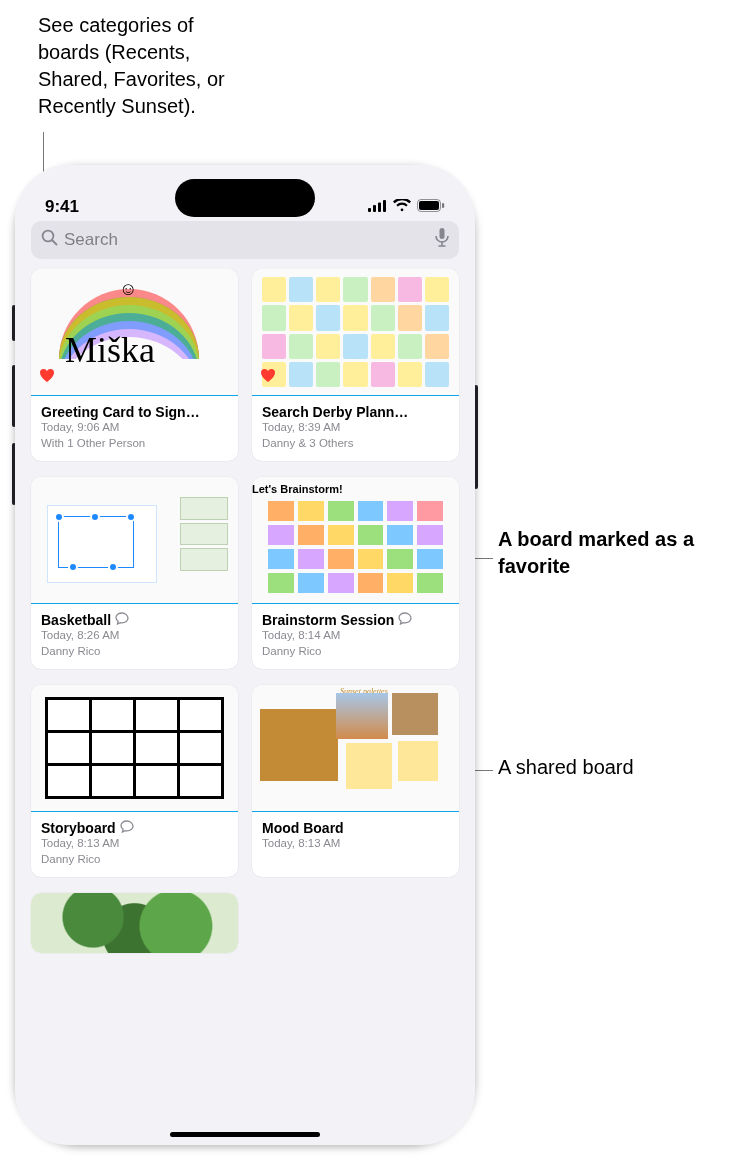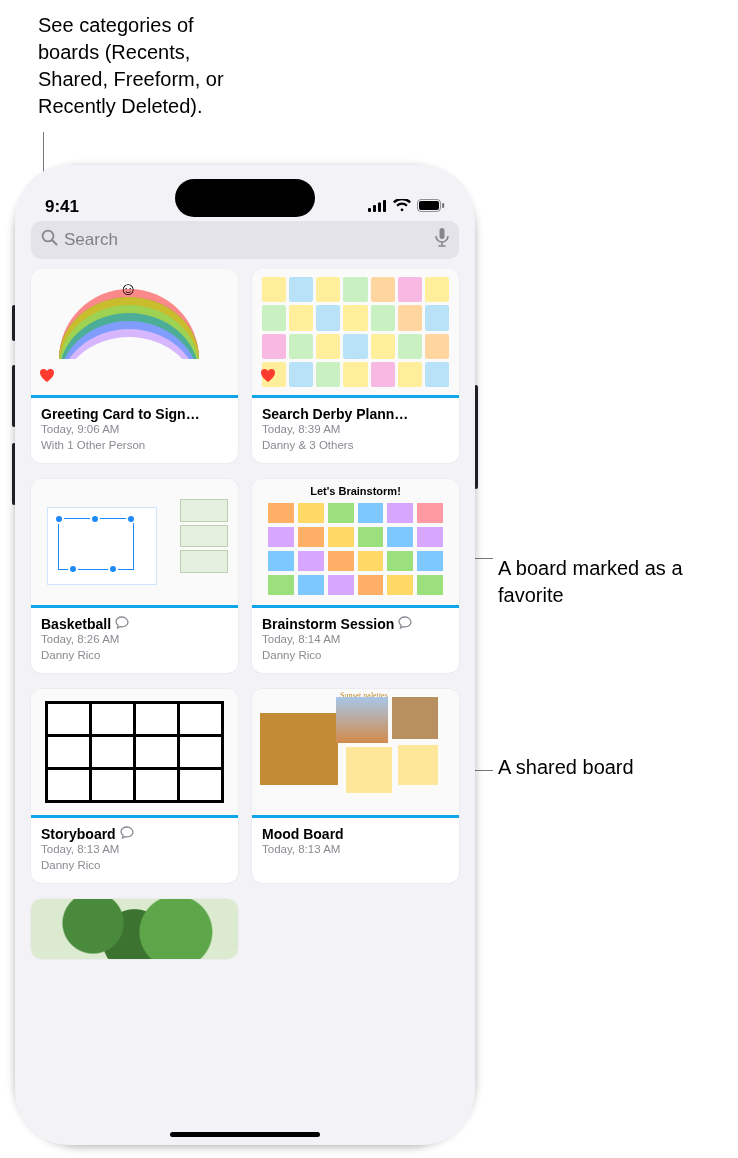--- a/index.html
+++ b/index.html
@@ -14,21 +14,21 @@
 
   
   .callout {
     position: absolute;
     font-size: 20px;
     line-height: 1.35;
     color: #000;
     max-width: 220px;
   }
   .callout.top { top: 12px; left: 38px; }
-  .callout.right1 { top: 555px; left: 498px; }
+  .callout.right1 { top: 526px; left: 498px; font-weight: bold; }
   .callout.right2 { top: 754px; left: 498px; }
 
   
   .leader {
     position: absolute;
     background: #777;
   }
   .leader.vert-top { top: 132px; left: 43px; width: 1px; height: 116px; }
   .leader.h1 { top: 558px; left: 453px; width: 40px; height: 1px; }
   .leader.h2 { top: 770px; left: 453px; width: 40px; height: 1px; }
@@ -143,21 +143,21 @@
     box-shadow: 0 0 0 .5px rgba(0,0,0,.06);
   }
   .thumb {
     height: 126px;
     background: #fafafa;
     position: relative;
     overflow: hidden;
   }
   .meta {
     padding: 8px 10px 10px;
-    border-top: 3px solid #0ea5e9;
+    border-top: 1px solid #0ea5e9;
   }
   .cardtitle {
     font-size: 14px;
     font-weight: 600;
     white-space: nowrap;
     overflow: hidden;
     text-overflow: ellipsis;
     display: flex;
     align-items:center;
     gap:4px;
@@ -199,21 +199,21 @@
     position:absolute; bottom:24px; left:34px;
     font-family: "Brush Script MT", cursive;
     font-size: 36px;
   }
 
   .postits { position:absolute; top:8px; left:10px; right:10px; bottom:8px;
     display:grid; grid-template-columns: repeat(7, 1fr); gap:3px;}
   .postits div { background:#ffe066; border-radius:2px;}
 
   .brainstorm-title { position:absolute; top:6px; left:0; right:0;
-    text-align:center; font-size:11px; font-weight:700;}
+    text-align:left; font-size:11px; font-weight:700;}
   .brain-grid {
     position:absolute; top:24px; left:16px; right:16px; bottom:10px;
     display:grid; grid-template-columns: repeat(6,1fr); gap:4px;
   }
   .bg-y{background:#ffd866;} .bg-g{background:#9be07c;} .bg-b{background:#7cc8ff;}
   .bg-p{background:#d7a6ff;} .bg-r{background:#ff9aa2;} .bg-o{background:#ffb066;}
 
   .basket {position:absolute; top:28px; left:16px; width:110px; height:78px;
     background:#fff; border:1px solid #cfe5ff;}
   .basket::before{content:""; position:absolute; top:10px; left:10px; width:74px; height:50px;
@@ -223,21 +223,21 @@
   .d4{top:56px;left:20px;} .d5{top:56px;left:60px;}
   .basket-side{position:absolute; top:20px; right:10px; width:48px; height:74px;
     display:flex; flex-direction:column; gap:3px;}
   .basket-side div{flex:1; background:#e6f0e0; border:1px solid #bcd2b3;}
 
   .story{position:absolute; top:12px; left:14px; right:14px; bottom:12px;
     display:grid; grid-template-columns:repeat(4,1fr); grid-template-rows:repeat(3,1fr);
     gap:3px; background:#000; padding:3px;}
   .story div{background:#fff;}
 
-  .mood{position:absolute; inset:0;}
+  .mood{position:absolute; inset:0;font-style:italic;}
   .mood .ph{position:absolute; background:#c48b36;}
   .mood .ph1{top:24px;left:8px;width:78px;height:72px;}
   .mood .ph2{top:8px;left:84px;width:52px;height:46px;background:linear-gradient(#a7c6e8,#d28b4b);}
   .mood .ph3{top:8px;left:140px;width:46px;height:42px;background:#b89060;}
   .mood .note{position:absolute; background:#ffe79a;}
   .mood .n1{top:58px; left:94px; width:46px; height:46px;}
   .mood .n2{top:56px; left:146px; width:40px; height:40px;}
   .mood .tag{position:absolute; top:2px; left:88px; font-size:8px; font-family:cursive; color:#c08a2a;}
 
   .tiles{position:absolute; inset:8px; display:flex; gap:4px; align-items:flex-end;}
@@ -249,21 +249,21 @@
 
   .leafy{position:absolute; inset:0;
     background: radial-gradient(circle at 30% 40%, #4a8a3d 0 20%, transparent 21%),
                 radial-gradient(circle at 70% 55%, #5ea64a 0 24%, transparent 25%),
                 radial-gradient(circle at 50% 70%, #3c7330 0 28%, transparent 29%),
                 #dcebd0;}
 </style>
 </head>
 <body>
 
-<div class="callout top">See categories of boards (Recents, Shared, Freeform, or Recently Deleted).</div>
+<div class="callout top">See categories of boards (Recents, Shared, Favorites, or Recently Sunset).</div>
 <div class="leader vert-top"></div>
 
 <div class="callout right1">A board marked as a favorite</div>
 <div class="leader h1"></div>
 
 <div class="callout right2">A shared board</div>
 <div class="leader h2"></div>
 
 <div class="phone">
   <div class="side-btn s1"></div>
@@ -318,20 +318,21 @@
           </svg>
       </span>
     </div>
 
     <div class="grid">
 
       <div class="card">
         <div class="thumb">
           <div class="rainbow"></div>
           <div class="smile">☺</div>
+          <div class="miska">Miška</div>
           <span class="heart">
             <svg width="16" height="15" viewBox="0 0 16 15">
                 <path d="M8 14S1 9.2 1 4.7A3.7 3.7 0 018 3a3.7 3.7 0 017 1.7C15 9.2 8 14 8 14z" fill="#ff3b30"></path>
               </svg>
           </span>
         </div>
         <div class="meta">
           <div class="cardtitle">
               <span>Greeting Card to Sign…</span>
             </div>

